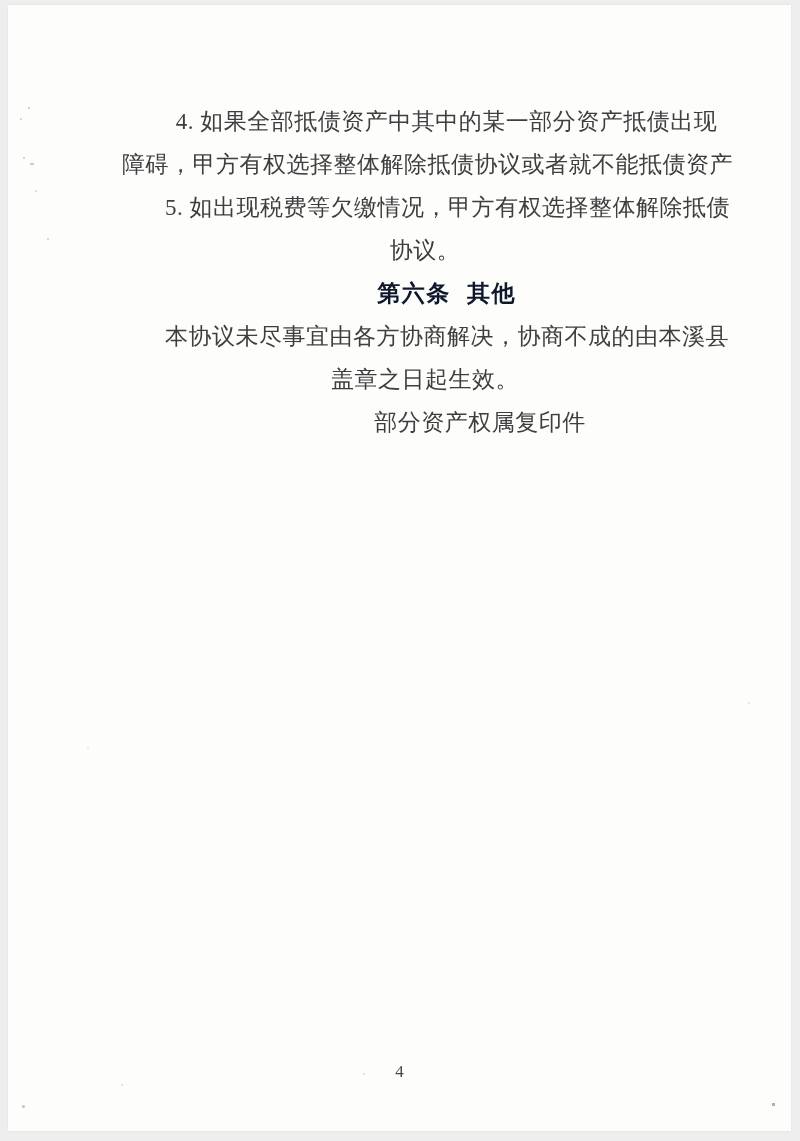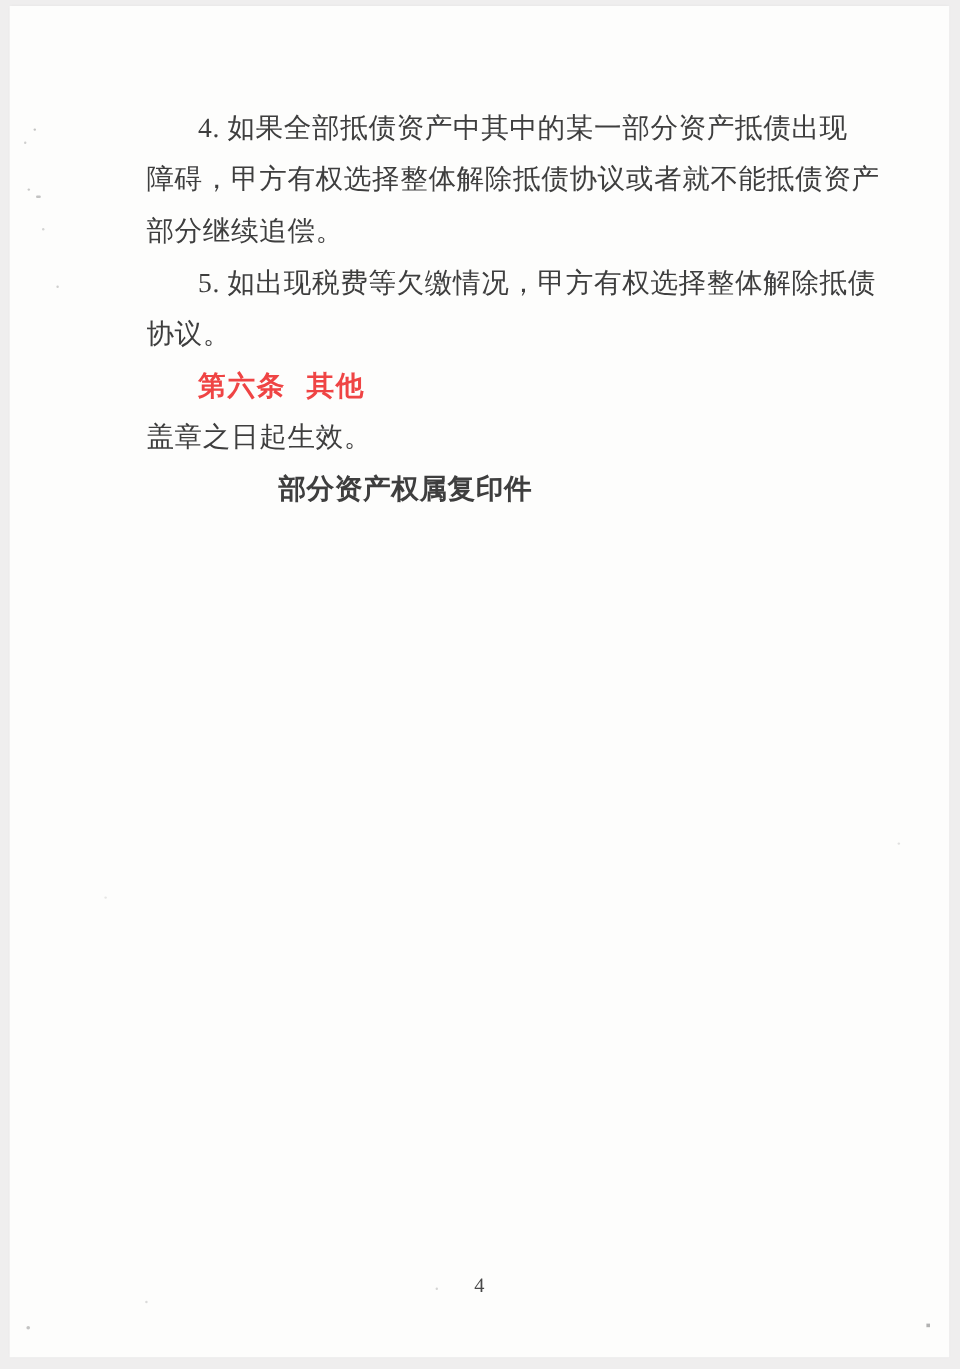--- a/index.html
+++ b/index.html
@@ -15,35 +15,36 @@
     left: 8px;
     top: 5px;
     width: 783px;
     height: 1126px;
     background: #fdfdfc;
     box-shadow: 0 0 3px rgba(0,0,0,0.06);
   }
   .content {
     position: absolute;
     left: 114px;
-    top: 80px;
+    top: 95px;
     width: 606px;
     font-family: "Liberation Serif", "DejaVu Serif", serif;
     font-size: 23px;
     line-height: 43px;
     color: #3e3e3e;
     letter-spacing: 0.5px;
+    text-align: center;
   }
   .line { white-space: nowrap; }
   .line.indent { padding-left: 43px; }
-  .line.indent2 { padding-left: 110px; font-weight: bold; }
+  .line.indent2 { padding-left: 110px; }
   .line.heading {
-    font-family: Liberation Sans, sans-serif;
+    font-family: Liberation Serif, serif;
     font-weight: bold;
-    color: #ef4444;
+    color: #0f172a;
     word-spacing: 9px;
     letter-spacing: 1.5px;
   }
   .page-number {
     position: absolute;
     left: 0;
     width: 100%;
     top: 1057px;
     text-align: center;
     font-family: "Liberation Serif", "DejaVu Serif", serif;
@@ -68,24 +69,24 @@
   .s11 { left: 740px; top: 697px;  width: 2px; height: 2px; opacity: .25; }
   .s12 { left: 79px;  top: 742px;  width: 2px; height: 2px; opacity: .2; }
 </style>
 </head>
 <body>
 
 <div class="page">
   <div class="content" id="doc-lines">
       <div class="line body indent">4. 如果全部抵债资产中其中的某一部分资产抵债出现</div>
       <div class="line body">障碍，甲方有权选择整体解除抵债协议或者就不能抵债资产</div>
-      <div class="line body">部分继续追偿。</div>
       <div class="line body indent">5. 如出现税费等欠缴情况，甲方有权选择整体解除抵债</div>
       <div class="line body">协议。</div>
       <div class="line heading indent">第六条 其他</div>
+      <div class="line body indent">本协议未尽事宜由各方协商解决，协商不成的由本溪县</div>
       <div class="line body">盖章之日起生效。</div>
       <div class="line body indent2">部分资产权属复印件</div>
     </div>
   <div class="page-number">4</div>
   <div class="speck s1"></div>
   <div class="speck s2"></div>
   <div class="speck s3"></div>
   <div class="speck s4"></div>
   <div class="speck s5"></div>
   <div class="speck s6"></div>

